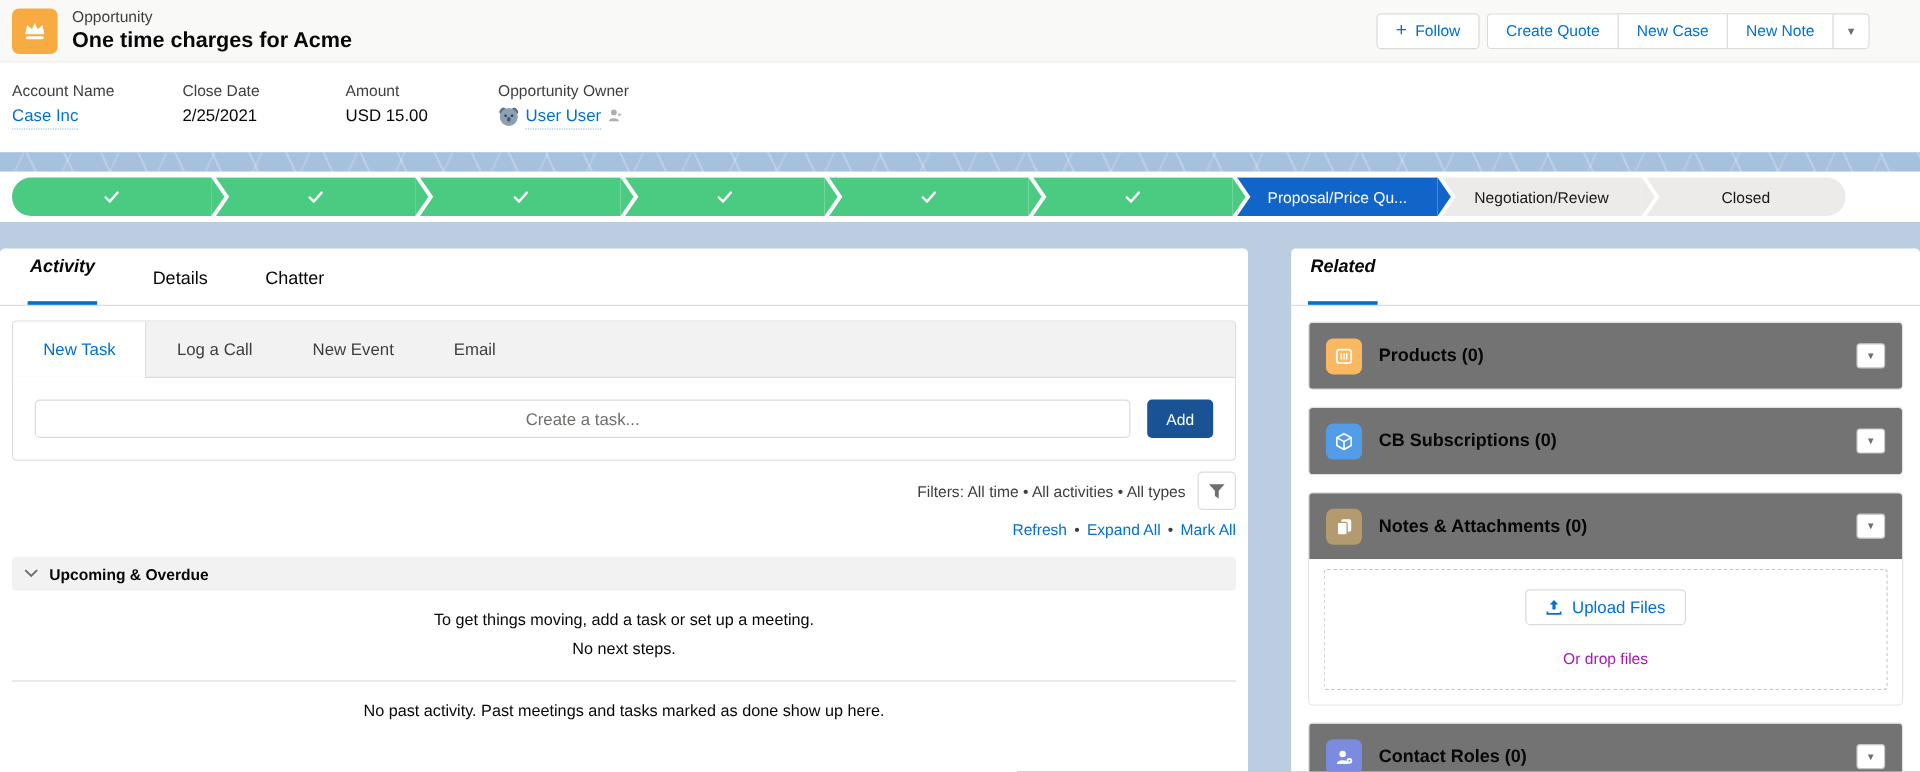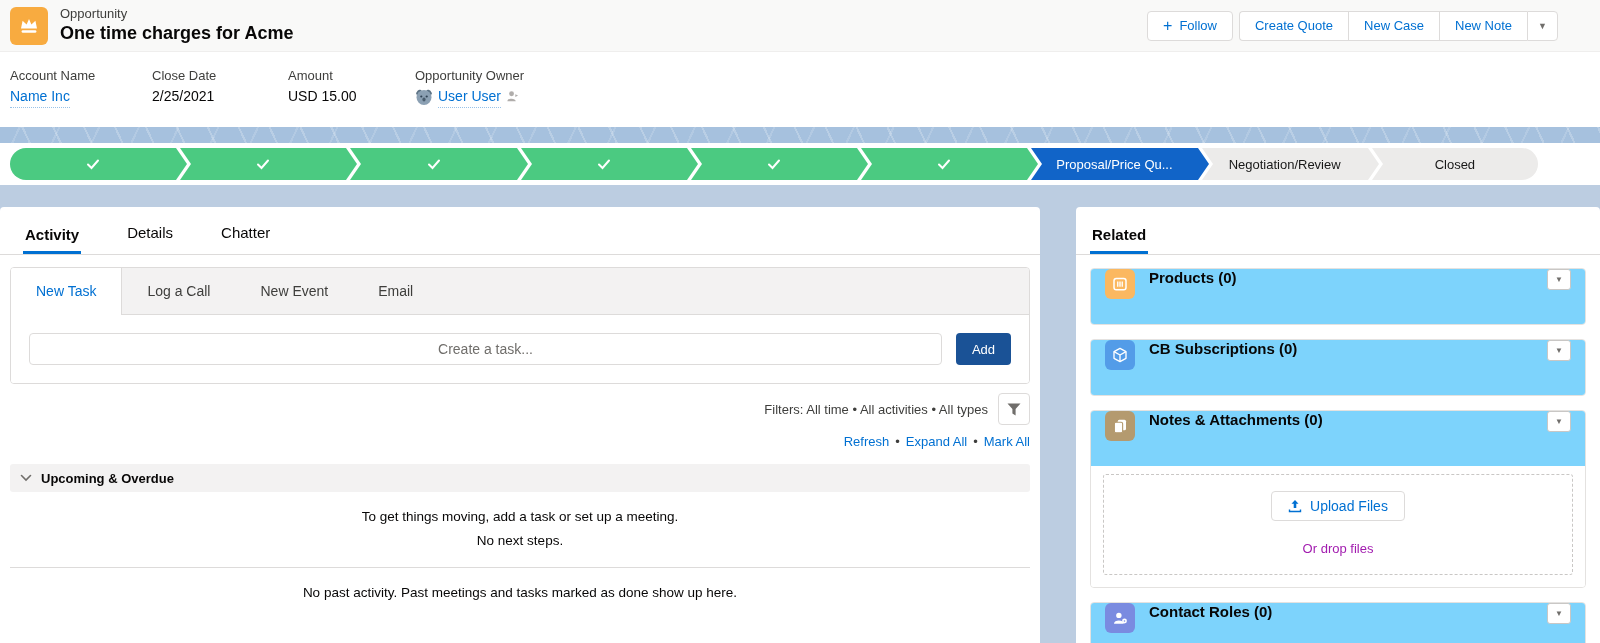--- a/index.html
+++ b/index.html
@@ -56,21 +56,21 @@
   .mark-btn { height:32px; min-width:198px; background:#1a5296; color:#fff; border:none; border-radius:4px; font-size:13px; display:flex; align-items:center; justify-content:center; gap:9px; cursor:pointer; font-family:inherit; }
 
   
   .content { position:relative; height:458px; }
   .panel { position:absolute; top:22px; bottom:0; background:#fff; border-radius:4px 4px 0 0; }
   .panel-left  { left:0; width:1040px; }
   .panel-right { left:1076px; right:0; }
 
   .tabs-row { display:flex; align-items:flex-end; height:48px; border-bottom:1px solid #dddbda; padding-left:23px; }
   .tab { font-size:15px; color:#080707; padding:0 2px 13px 2px; margin-right:44px; cursor:pointer; }
-  .tab.active { font-weight:bold; border-bottom:3px solid #0070d2; padding-bottom:8px; }
+  .tab.active { font-weight:bold; border-bottom:3px solid #0070d2; padding-bottom:20px;font-style:italic; }
 
   
   .composer { margin:12px 10px 0 10px; border:1px solid #dddbda; border-radius:4px; overflow:hidden; }
   .ctabs { display:flex; background:#f3f2f2; height:47px; border-bottom:1px solid #dddbda; position:relative; }
   .ctab { display:flex; align-items:center; padding:0 25px; font-size:14px; color:#3e3e3c; cursor:pointer; position:relative; }
   .ctab.active { background:#fff; color:#0070d2; border-right:1px solid #dddbda; }
   .ctab.active::after { content:""; position:absolute; left:0; right:0; bottom:-1px; height:1px; background:#fff; }
   .cbody { background:#fff; padding:18px; display:flex; align-items:center; }
   .task-input { flex:1; height:32px; border:1px solid #dddbda; border-radius:4px; text-align:center; font-size:14px; font-family:inherit; color:#ec4899; outline:none; }
   .task-input::placeholder { color:#706e6b; }
@@ -83,21 +83,21 @@
 
   .section-bar { margin:15px 10px 0 10px; height:28px; background:#f3f2f2; border-radius:3px; display:flex; align-items:center; padding:0 10px; gap:9px; cursor:pointer; }
   .section-title { font-size:13px; font-weight:bold; color:#080707; }
   .empty-block { text-align:center; padding-top:13px; font-size:13.5px; line-height:24px; color:#080707; }
   .divider { height:1px; background:#dddbda; margin:14px 10px 0 10px; }
 
   
   .panel-right .tabs-row { padding-left:14px; }
   .cards { padding:13px 14px 0 14px; }
   .rcard { border:1px solid #e4e2e0; border-radius:4px; margin-bottom:14px; overflow:hidden; }
-  .rcard-head { height:55px; background:#7dd3fc; display:flex; align-items:flex-start; padding:0 14px; }
+  .rcard-head { height:55px; background:#737373; display:flex; align-items:center; padding:0 14px; }
   .rcard-icon { width:30px; height:30px; border-radius:6px; display:flex; align-items:center; justify-content:center; flex:0 0 auto; }
   .rcard-title { margin-left:14px; font-size:15px; font-weight:bold; color:#080707; cursor:pointer; }
   .dd-btn { margin-left:auto; width:24px; height:21px; background:#fff; border:1px solid #c9c7c5; border-radius:3px; display:flex; align-items:center; justify-content:center; color:#706e6b; font-size:8px; cursor:pointer; }
   .rcard-body { background:#fff; padding:8px 12px 12px 12px; }
   .dropzone { border:1px dashed #c9c7c5; border-radius:3px; text-align:center; padding:16px 0 18px 0; }
   .upload-btn { height:30px; background:#fff; border:1px solid #dddbda; border-radius:4px; color:#0070d2; font-size:14px; padding:0 16px; display:inline-flex; align-items:center; gap:8px; cursor:pointer; font-family:inherit; }
   .drop-text { margin-top:20px; font-size:13px; color:#a21caf; }
 
   svg { display:block; }
 </style>
@@ -129,21 +129,21 @@
             <span>▼</span>
           </button>
       </div>
     </div>
   </div>
 
   <div class="header-fields">
     <div class="hfield">
       <div class="flabel">Account Name</div>
       <div class="fvalue">
-          <a class="link dotted">Name Inc</a>
+          <a class="link dotted">Case Inc</a>
         </div>
     </div>
     <div class="hfield">
       <div class="flabel">Close Date</div>
       <div class="fvalue">2/25/2021</div>
     </div>
     <div class="hfield">
       <div class="flabel">Amount</div>
       <div class="fvalue">USD 15.00</div>
     </div>

